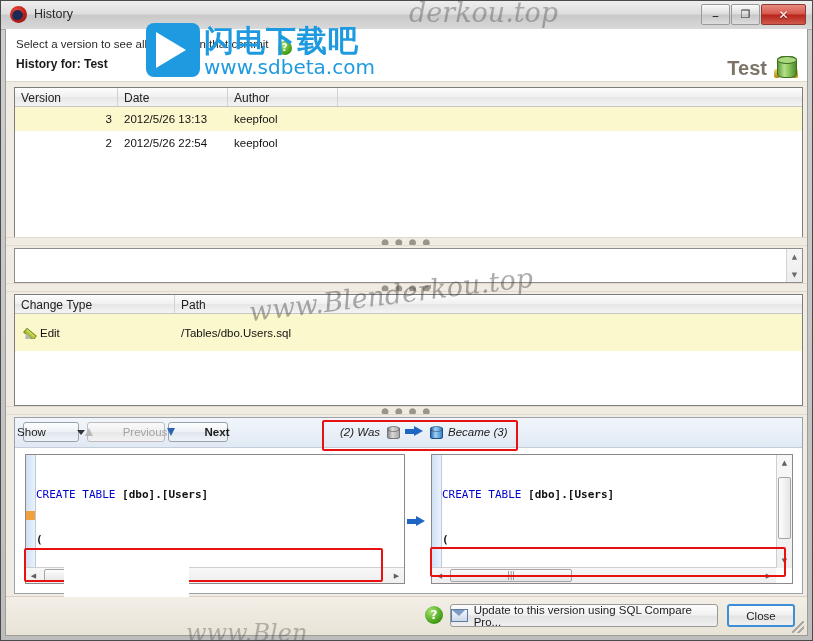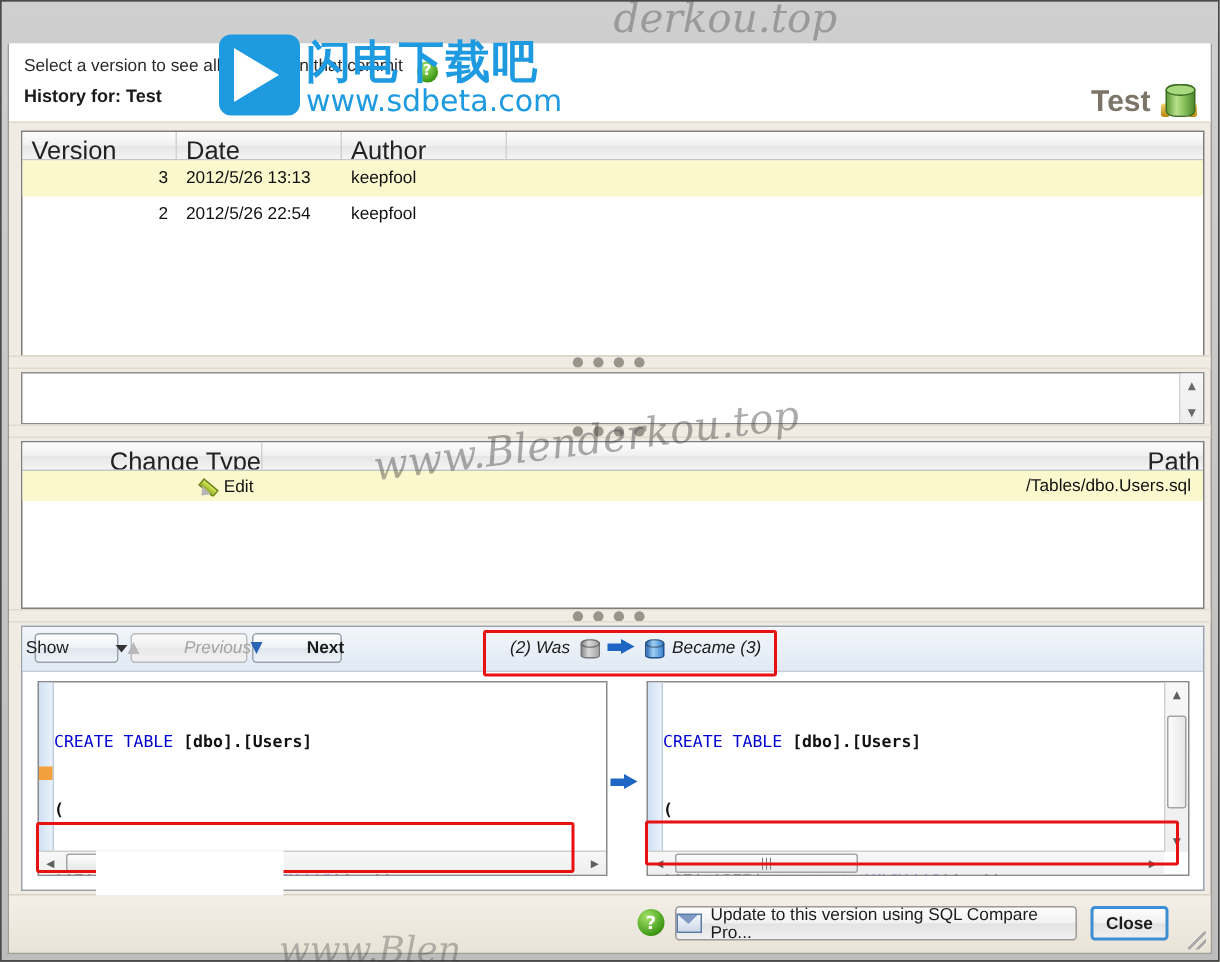--- a/index.html
+++ b/index.html
@@ -108,21 +108,21 @@
   .grid-head{
     height:19px;box-sizing:border-box;
     background:linear-gradient(#fdfdfd,#f0f0f0 50%,#e6e6e6 51%,#f4f4f4);
     border-bottom:1px solid #c6c6c6;
     display:flex;
   }
   .grid-head .hc{
     box-sizing:border-box;
     border-right:1px solid #d2d2d2;
     padding:3px 0 0 6px;
-    font-size:17px;color:#222;
+    font-size:12px;color:#222;
     overflow:hidden;white-space:nowrap;
   }
   .grow{
     height:24px;display:flex;align-items:center;
     font-size:11.5px;color:#111;box-sizing:border-box;
   }
   .grow.sel{background:#fcf8cd;}
   .gc{box-sizing:border-box;padding:0 6px;overflow:hidden;white-space:nowrap;}
   .gc.num{text-align:right;}
 
@@ -181,21 +181,21 @@
     border-bottom:1px solid #c4cedb;
   }
   .btn{
     box-sizing:border-box;height:20px;
     border:1px solid #9aa3ad;border-radius:3px;
     background:linear-gradient(#fdfefe,#eef2f6 48%,#dfe6ee 52%,#eef3f8);
     font-size:11.5px;color:#1c1c1c;
     display:inline-flex;align-items:center;justify-content:center;
     padding:0 0;cursor:default;gap:25px;
   }
-  .btn.disabled{color:#a3a3a3;border-color:#bcbcbc;background:linear-gradient(#fafafa,#f0f0f0 48%,#e8e8e8 52%,#f2f2f2);font-style:italic;}
+  .btn.disabled{color:#a3a3a3;border-color:#bcbcbc;background:linear-gradient(#fafafa,#f0f0f0 48%,#e8e8e8 52%,#f2f2f2);}
   .arrow-up,.arrow-dn{
     width:0;height:0;margin-right:5px;
   }
   .arrow-up{border-left:4px solid transparent;border-right:4px solid transparent;border-bottom:8px solid #b9b9b9;}
   .arrow-dn{border-left:4px solid transparent;border-right:4px solid transparent;border-top:8px solid #2a63b5;}
   .caret{
     width:0;height:0;margin-left:6px;
     border-left:4px solid transparent;border-right:4px solid transparent;border-top:5px solid #333;
   }
   .wasbecame{
@@ -345,20 +345,35 @@
   }
   .wm-white{
     position:absolute;left:63px;top:566px;width:125px;height:30px;background:#ffffff;
   }
 </style>
 </head>
 <body>
 
 <div class="window">
 
+  <div class="titlebar">
+    <div class="title-icon"></div>
+    <div class="title-text">History</div>
+    <div class="win-btns">
+      <div class="win-btn min">
+        <span class="glyph">–</span>
+      </div>
+      <div class="win-btn max">
+        <span class="glyph">❐</span>
+      </div>
+      <div class="win-btn close">
+        <span class="glyph">✕</span>
+      </div>
+    </div>
+  </div>
 
   <div class="client">
 
     <div class="headerbar">
       <div class="hint-line">
         <span>Select a version to see all changes in that commit</span>
         <span class="help-icon">?</span>
       </div>
       <div class="history-for">History for: Test</div>
       <div class="db-label">Test</div>
@@ -399,26 +414,26 @@
       <div class="cb-scroll">
         <div class="cb-arrow up">▲</div>
         <div class="cb-arrow dn">▼</div>
       </div>
     </div>
 
     <div class="splitter" style="top:254px;">
       <span class="dots">● ● ● ●</span>
     </div>
 
-    <div class="panel" style="left:8px;top:265px;width:787px;height:110px;text-align:right;">
+    <div class="panel" style="left:8px;top:265px;width:787px;height:110px;">
       <div class="grid-head">
         <div class="hc" style="width:160px;">Change Type</div>
         <div class="hc" style="width:625px;border-right:none;">Path</div>
       </div>
-      <div class="grow sel" style="height:20px;">
+      <div class="grow sel" style="height:37px;">
         <div class="gc" style="width:160px;">
           <span class="pencil"></span><span>Edit</span>
         </div>
         <div class="gc" style="width:625px;">/Tables/dbo.Users.sql</div>
       </div>
     </div>
 
     <div class="splitter" style="top:377px;">
       <span class="dots">● ● ● ●</span>
     </div>
@@ -505,21 +520,21 @@
     <div class="redbox" style="left:316px;top:391px;width:192px;height:27px;"></div>
     <div class="redbox" style="left:18px;top:519px;width:355px;height:30px;"></div>
     <div class="redbox" style="left:424px;top:518px;width:352px;height:26px;"></div>
 
     <div class="footer">
       <div class="footer-help">?</div>
       <div class="fbtn" style="left:444px;top:7px;width:268px;">
         <span class="mailicon"></span>
           <span>Update to this version using SQL Compare Pro...</span>
       </div>
-      <div class="fbtn primary" style="left:721px;top:7px;width:52px;font-weight:bold;">
+      <div class="fbtn primary" style="left:721px;top:7px;width:68px;">
         <span>Close</span>
       </div>
       <div class="grip"></div>
     </div>
 
   </div>
 
   <div class="wm wm-top">derkou.top</div>
   <div class="wm wm-sd">
     <div class="logo"></div>

